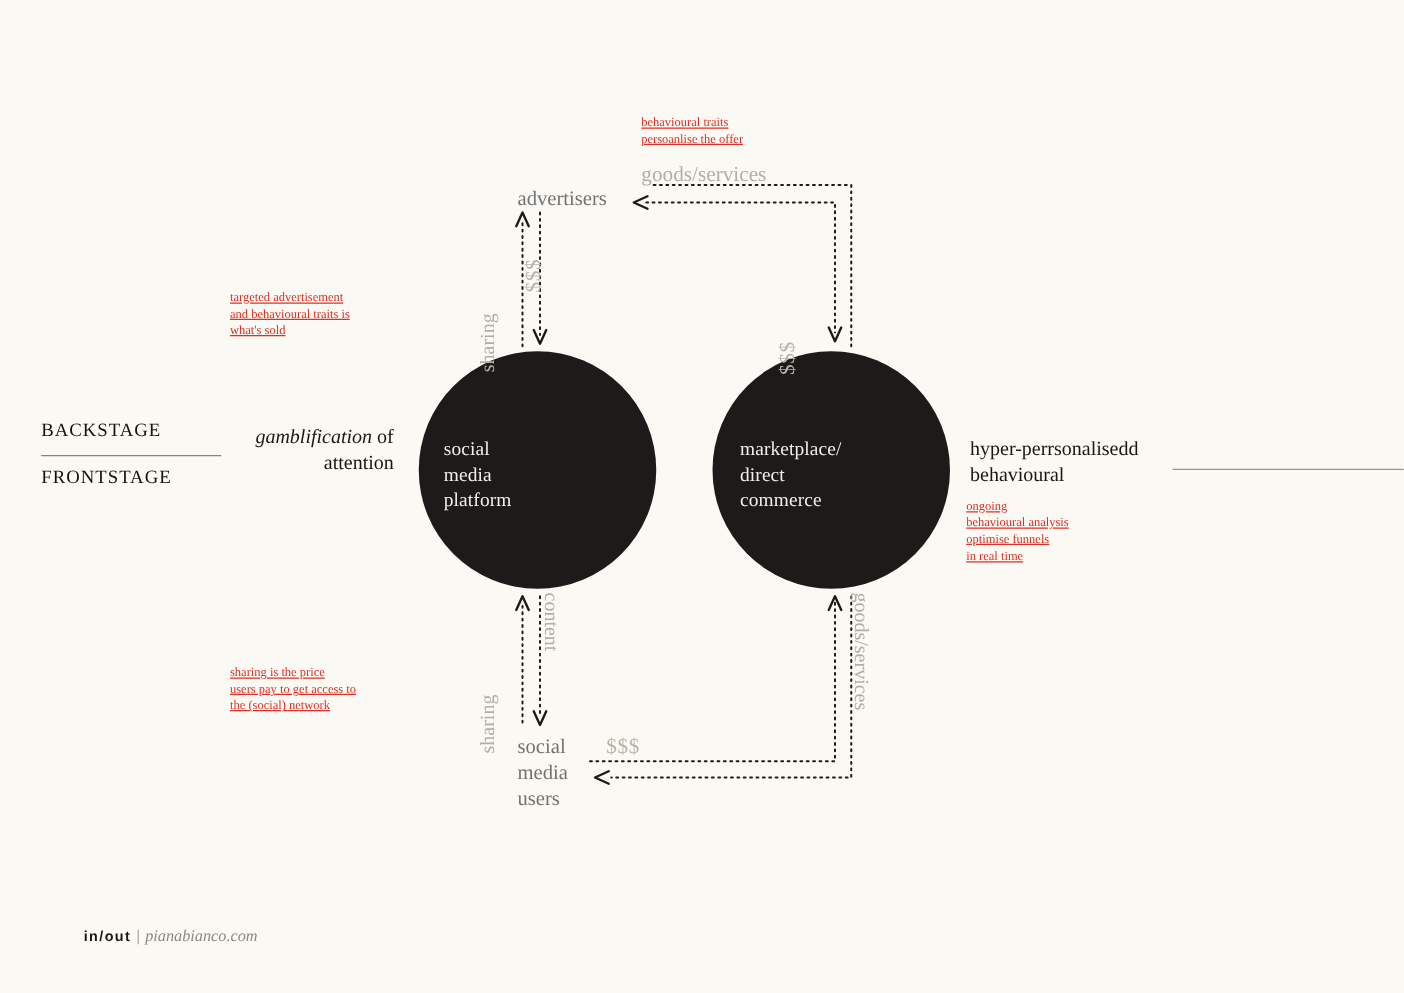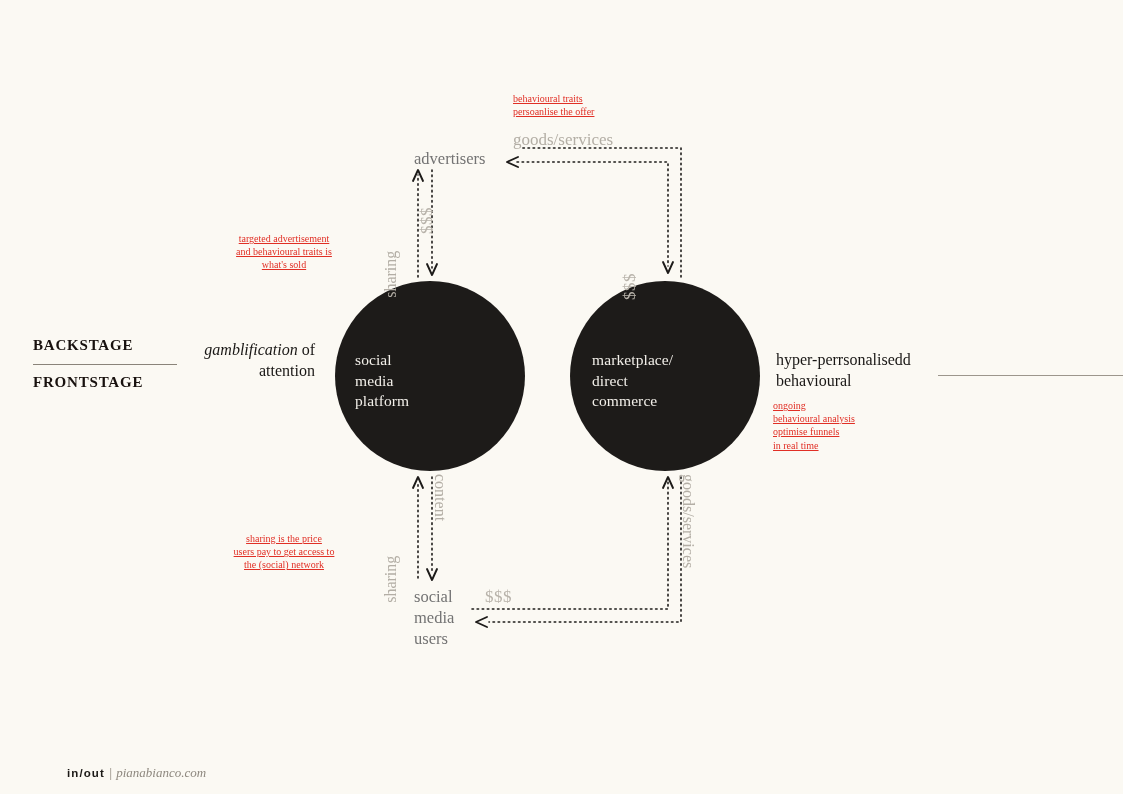--- a/index.html
+++ b/index.html
@@ -52,21 +52,21 @@
   }
   .note-red {
     position: absolute;
     color: #e12f25;
     font-family: "Liberation Serif", serif;
     font-size: 10px;
     line-height: 1.32;
     white-space: pre-line;
     text-decoration: underline;
   }
-  .note-red.ta-right { text-align: center; }
+  .note-red.ta-right { text-align: left; }
   .flow-gray {
     position: absolute;
     color: #b3aea5;
     font-family: "Liberation Serif", serif;
     font-size: 16px;
     line-height: 1.3;
     white-space: pre-line;
   }
   .flow-gray.vert-up {
     transform: rotate(-90deg);
@@ -83,21 +83,21 @@
   }
   .stage-group {
     position: absolute;
     left: 33px;
     top: 338px;
     width: 150px;
   }
   .stage-word {
     font-family: "Liberation Serif", serif;
     font-size: 15px;
-    font-weight: bold;
+    font-weight: normal;
     letter-spacing: 0.8px;
     color: #18110e;
     line-height: 1;
   }
   .stage-rule {
     height: 1px;
     background: #8a847a;
     margin: 11px 0 10px 0;
     width: 144px;
   }
@@ -117,21 +117,20 @@
     height: 1px;
     background: #9c968c;
   }
   .footer {
     position: absolute;
     left: 67px;
     top: 742px;
     font-size: 12.5px;
     line-height: 1;
     white-space: nowrap;
-    margin-top: 24px;
   }
   .footer .brand {
     font-family: "Liberation Sans", sans-serif;
     font-weight: bold;
     letter-spacing: 1.1px;
     color: #1b1916;
     font-size: 11.5px;
   }
   .footer .sep {
     color: #b0aaa1;

